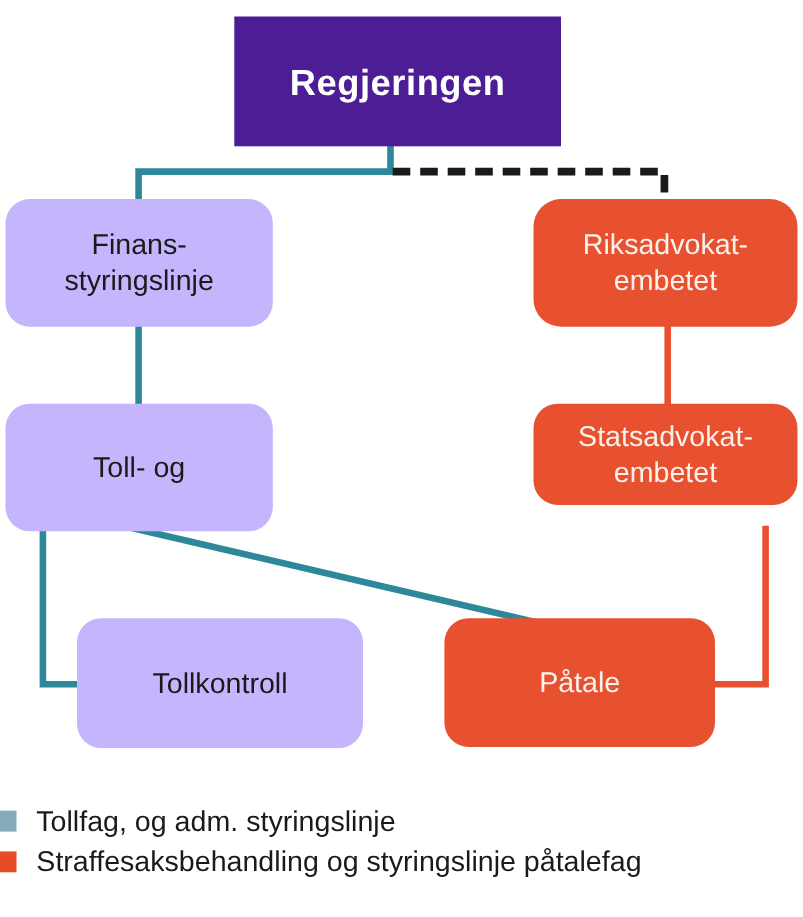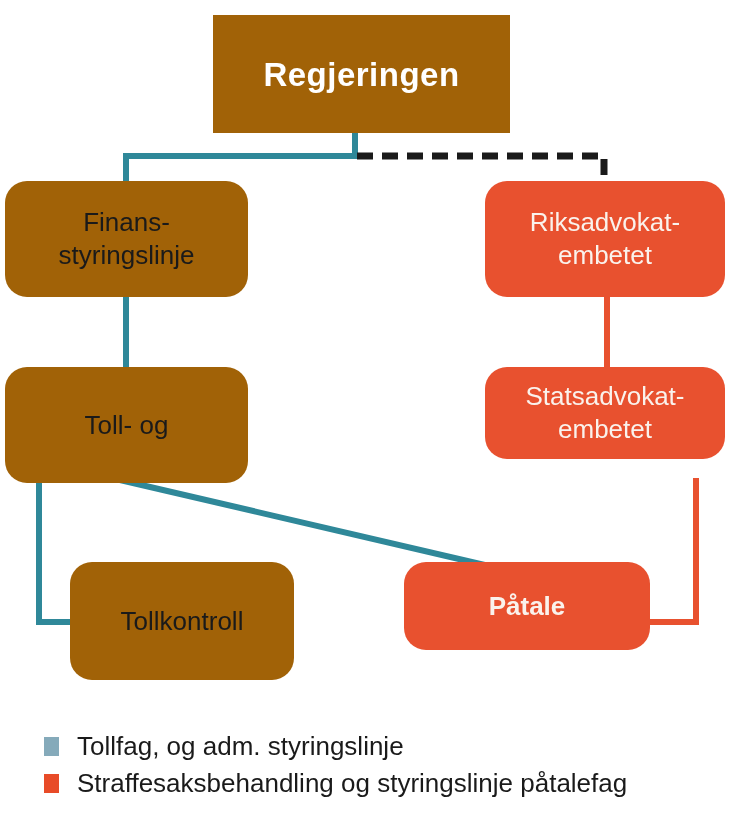--- a/index.html
+++ b/index.html
@@ -15,43 +15,42 @@
     position:absolute;
     display:flex;flex-direction:column;
     align-items:center;justify-content:center;
     text-align:center;
     border-radius:22px;
     font-size:26px;line-height:33px;
     color:#1a1a1a;
   }
   .node.root{
     border-radius:0;
-    background:#a16207;
+    background:#4c1d95;
     color:#ffffff;
     font-size:33px;font-weight:bold;
     letter-spacing:0.5px;
   }
-  .node.blue{background:#a16207;}
+  .node.blue{background:#c4b5fd;}
   .node.orange{background:#E8512F;color:#FAF2EC;}
 
   .n-regjeringen{left:213px;top:15px;width:297px;height:118px;}
   .n-finansdep{left:5px;top:181px;width:243px;height:116px;}
-  .n-riksadvokat{left:485px;top:181px;width:240px;height:116px;}
+  .n-riksadvokat{left:485px;top:181px;width:240px;height:116px;border-radius:25px;}
   .n-tollog{left:5px;top:367px;width:243px;height:116px;justify-content:center;}
   .n-statsadvokat{left:485px;top:367px;width:240px;height:92px;}
-  .n-tollkontroll{left:70px;top:562px;width:224px;height:118px;}
-  .n-patale{left:404px;top:562px;width:246px;height:88px;font-weight:bold;}
+  .n-tollkontroll{left:70px;top:562px;width:260px;height:118px;}
+  .n-patale{left:404px;top:562px;width:246px;height:117px;}
 
   .legend-item{
     position:absolute;left:0;
     display:flex;align-items:center;
     height:22px;
     font-size:26px;color:#1a1a1a;
     white-space:nowrap;
-    padding-left:44px;
   }
   .legend-item-1{top:735px;}
   .legend-item-2{top:772px;}
   .swatch{width:15px;height:19px;margin-right:18px;flex:0 0 auto;}
   .swatch-blue{background:#85AABA;}
   .swatch-orange{background:#E84B28;}
 </style>
 </head>
 <body>
 

